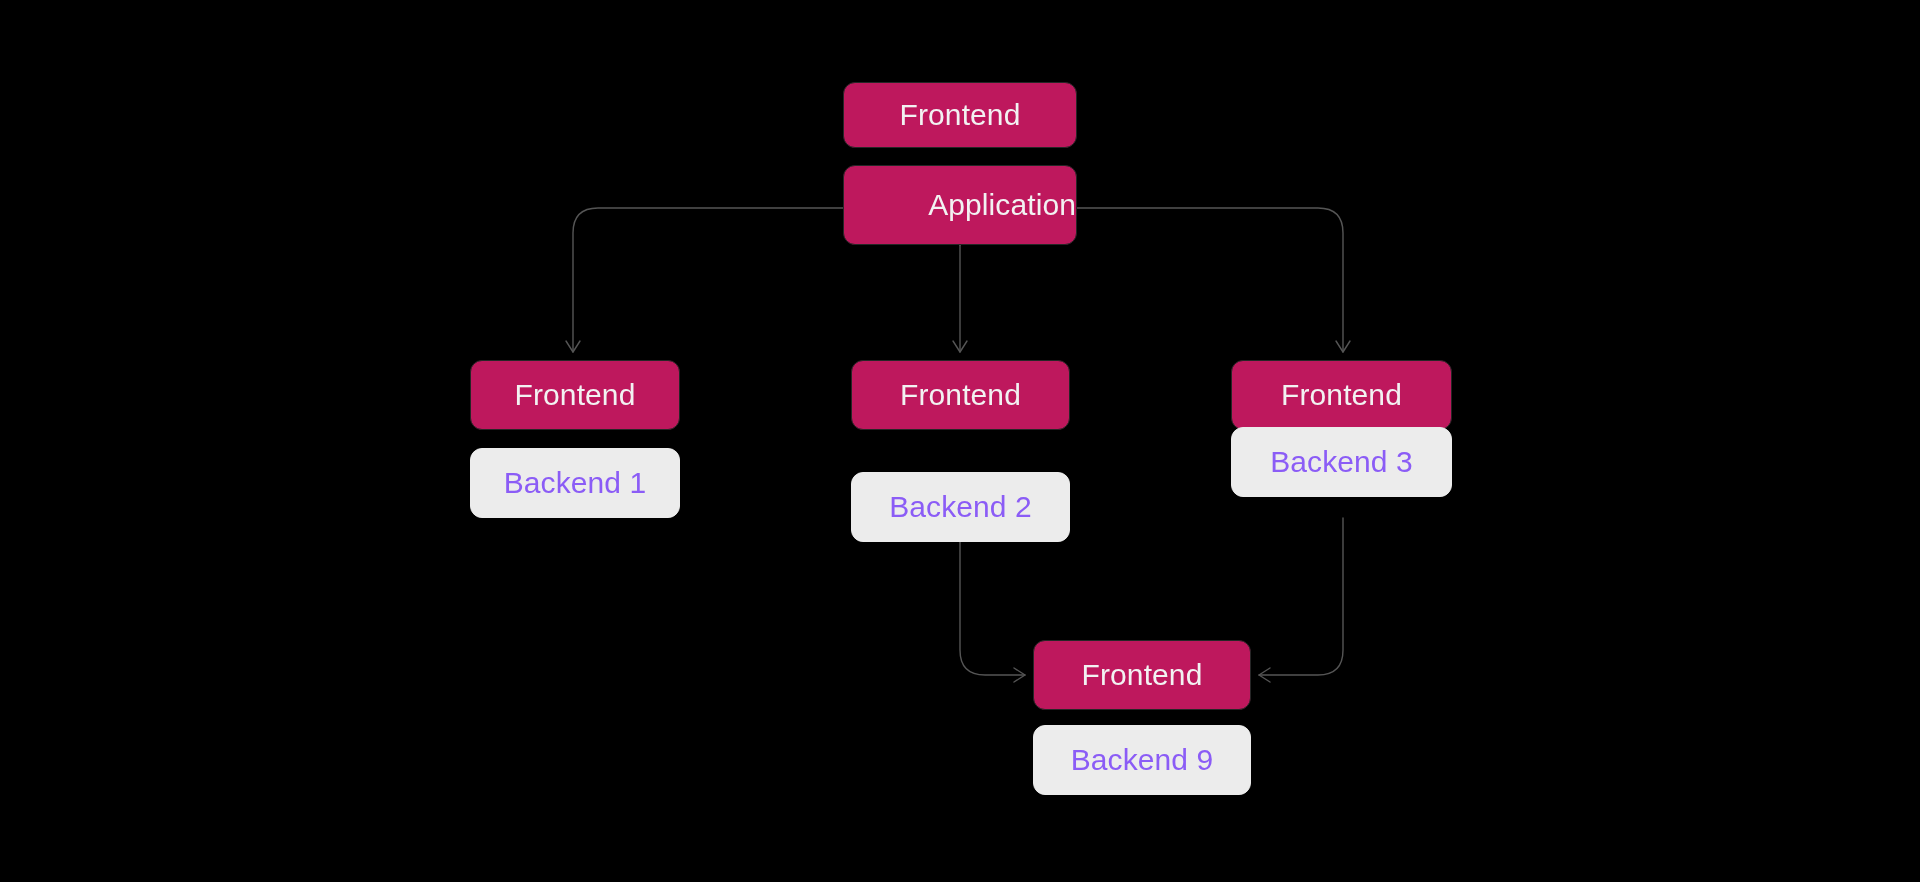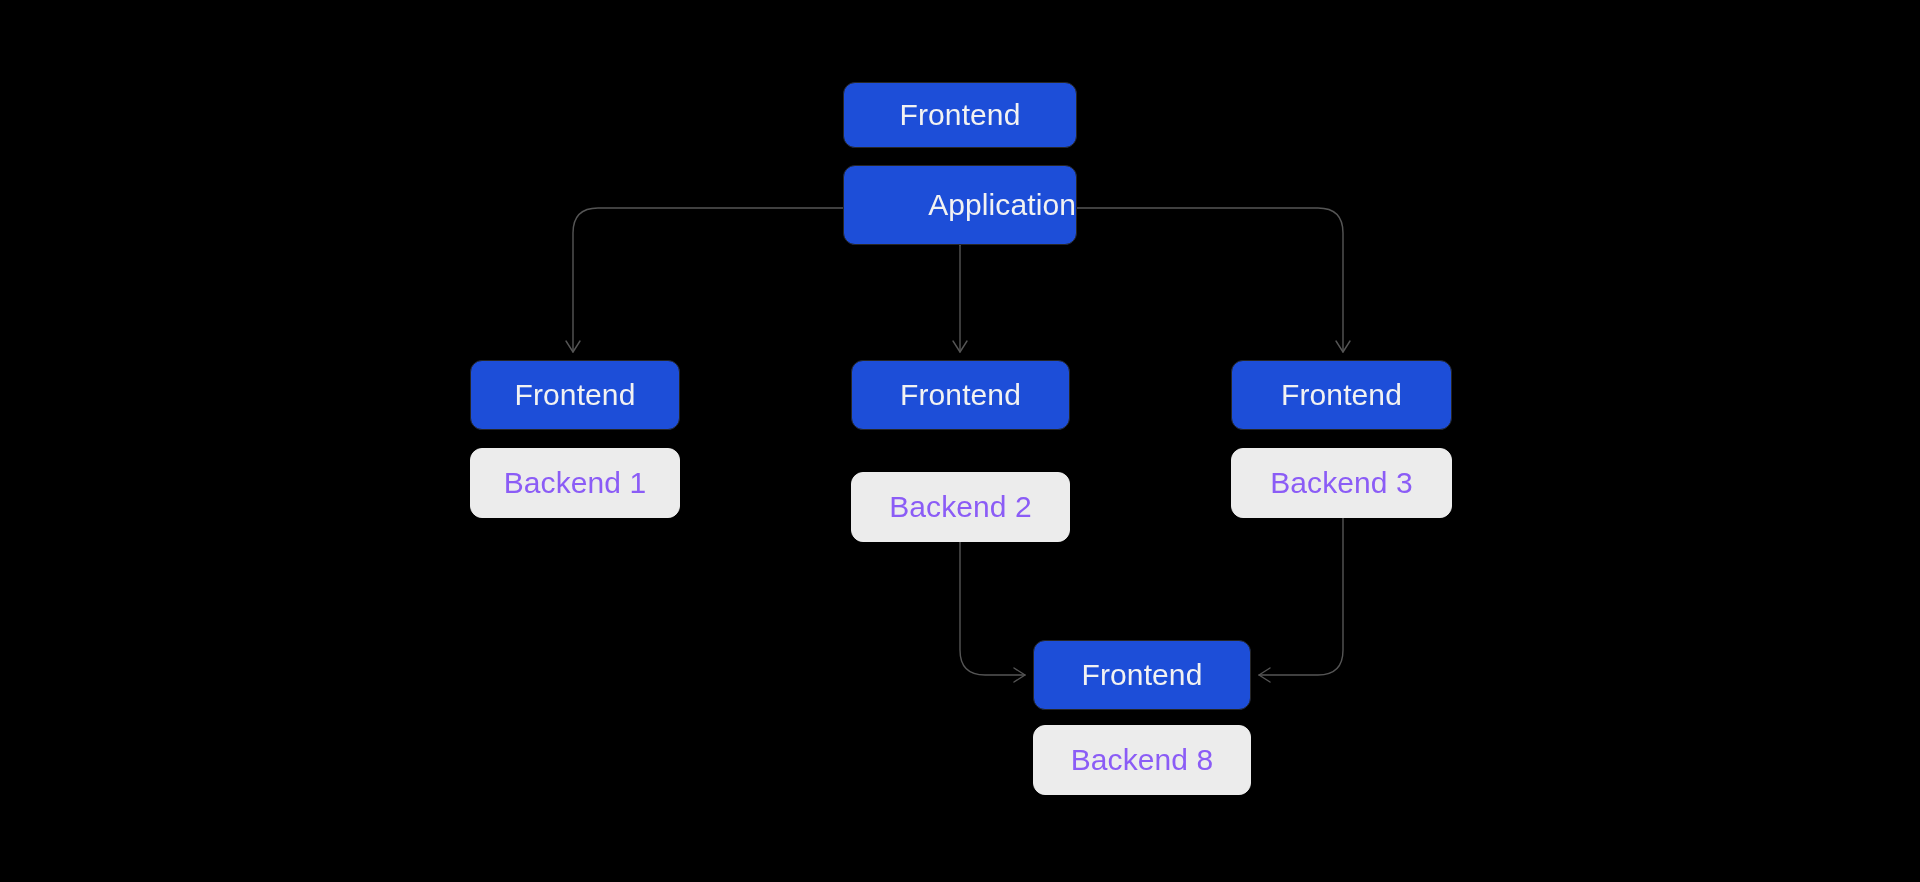--- a/index.html
+++ b/index.html
@@ -35,21 +35,21 @@
     box-sizing: border-box;
     display: flex;
     align-items: center;
     justify-content: center;
     border-radius: 12px;
     white-space: nowrap;
     user-select: none;
   }
 
   .node-dark {
-    background: #1d4ed8;
+    background: #be185d;
     border: 1px solid #262626;
     color: #f2f2f2;
   }
 
   .node-light {
     background: #ececec;
     border: 1px solid #ececec;
     color: #050505;
   }
 
@@ -112,25 +112,25 @@
   </div>
 
   <div class="node node-light" style="left: 851px; top: 472px; width: 219px; height: 70px;">
     <span class="node-label">Backend 2</span>
   </div>
 
   <div class="node node-dark" style="left: 1231px; top: 360px; width: 221px; height: 70px;">
     <span class="node-label">Frontend</span>
   </div>
 
-  <div class="node node-light" style="left: 1231px; top: 448px; width: 221px; height: 70px;">
+  <div class="node node-light" style="left: 1231px; top: 427px; width: 221px; height: 70px;">
     <span class="node-label">Backend 3</span>
   </div>
 
   <div class="node node-dark" style="left: 1033px; top: 640px; width: 218px; height: 70px;">
     <span class="node-label">Frontend</span>
   </div>
 
   <div class="node node-light" style="left: 1033px; top: 725px; width: 218px; height: 70px;">
-    <span class="node-label">Backend 8</span>
+    <span class="node-label">Backend 9</span>
   </div>
 
 </div>
 
 </body></html>

